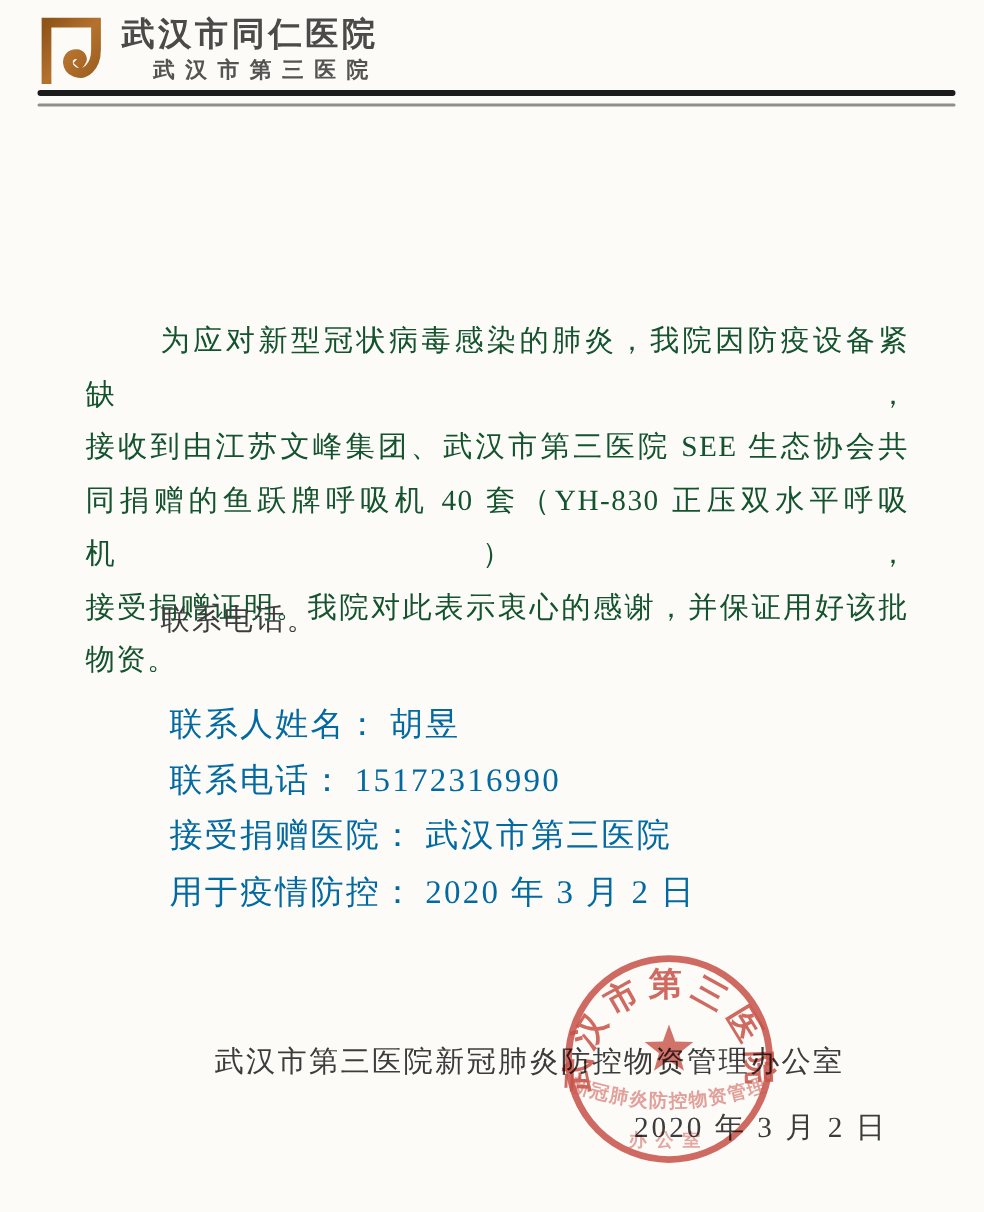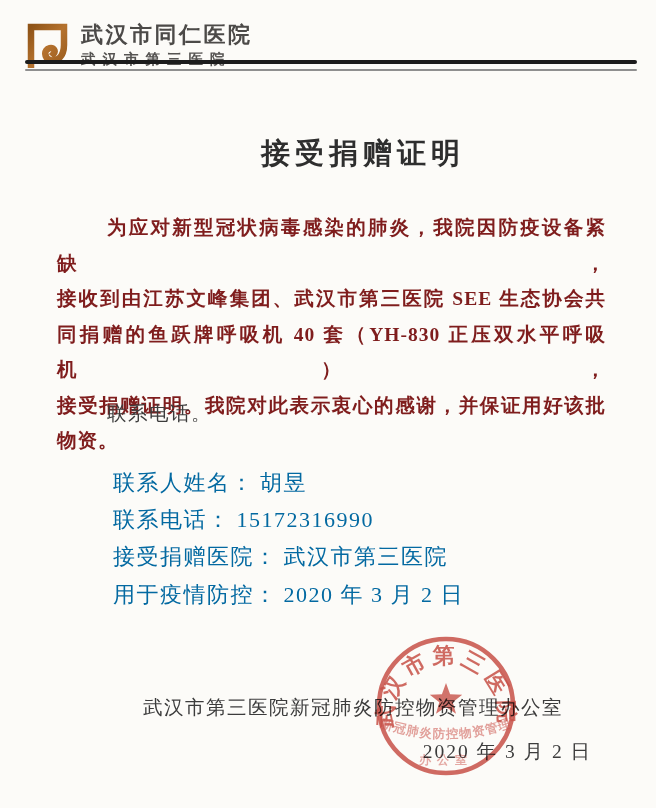--- a/index.html
+++ b/index.html
@@ -9,21 +9,21 @@
     width: 656px;
     height: 808px;
     margin: 0 auto;
     background: #fcfbf8;
     overflow: hidden;
     font-family: "Liberation Serif", "DejaVu Serif", serif;
     color: #3c3c3c;
   }
 
   
-  .header { position: absolute; top: 20px; left: 24px; display: flex; align-items: flex-start; }
+  .header { position: absolute; top: 8px; left: 24px; display: flex; align-items: flex-start; text-align: right; }
   .logo { width: 48px; height: 48px; margin-right: 9px; }
   .hospital-names { padding-top: 2px; font-family: "Liberation Sans", "DejaVu Sans", sans-serif; }
   .hospital-primary {
     font-size: 22px; font-weight: bold; color: #4c4a48;
     letter-spacing: 2.5px; line-height: 26px; white-space: nowrap;
   }
   .hospital-secondary {
     font-size: 14.5px; font-weight: bold; color: #565452;
     letter-spacing: 7px; line-height: 22px; white-space: nowrap;
   }
@@ -37,22 +37,22 @@
   .doc-title {
     position: absolute; top: 134px; left: 0; width: 100%;
     text-align: center; padding-left: 70px;
     font-size: 29px; font-weight: bold; color: #2e2e2e;
     letter-spacing: 5px; white-space: nowrap;
   }
 
   
   .body-block { position: absolute; top: 210px; left: 57px; width: 549px; }
   .body-line {
-    font-size: 19.5px; line-height: 35.5px; color: #7f1d1d;
-    letter-spacing: 1px; white-space: nowrap; font-weight: bold;
+    font-size: 19.5px; line-height: 35.5px; color: #14532d;
+    letter-spacing: 1px; white-space: nowrap;
   }
   .body-line.fill {
     white-space: normal;
     text-align: justify;
     text-align-last: justify;
   }
   .body-line.indent { text-indent: 50px; }
   .closing-line {
     position: absolute; top: 396px; left: 107px;
     font-size: 19.5px; line-height: 35.5px; color: #3c3c3c; letter-spacing: 1.5px;
@@ -103,21 +103,20 @@
       <div class="hospital-primary">武汉市同仁医院</div>
       <div class="hospital-secondary">武汉市第三医院</div>
     </div>
   </div>
 
   <div class="rule-wrap">
     <div class="rule-thick"></div>
     <div class="rule-thin"></div>
   </div>
 
-  <div class="doc-title">接受捐赠证明</div>
 
   <div class="body-block">
     <div class="body-line fill indent">为应对新型冠状病毒感染的肺炎，我院因防疫设备紧缺，</div>
     <div class="body-line fill">接收到由江苏文峰集团、武汉市第三医院 SEE 生态协会共</div>
     <div class="body-line fill">同捐赠的鱼跃牌呼吸机 40 套（YH-830 正压双水平呼吸机），</div>
     <div class="body-line fill">接受捐赠证明。我院对此表示衷心的感谢，并保证用好该批</div>
     <div class="body-line">物资。</div>
   </div>
   <div class="closing-line">联系电话。</div>
 

